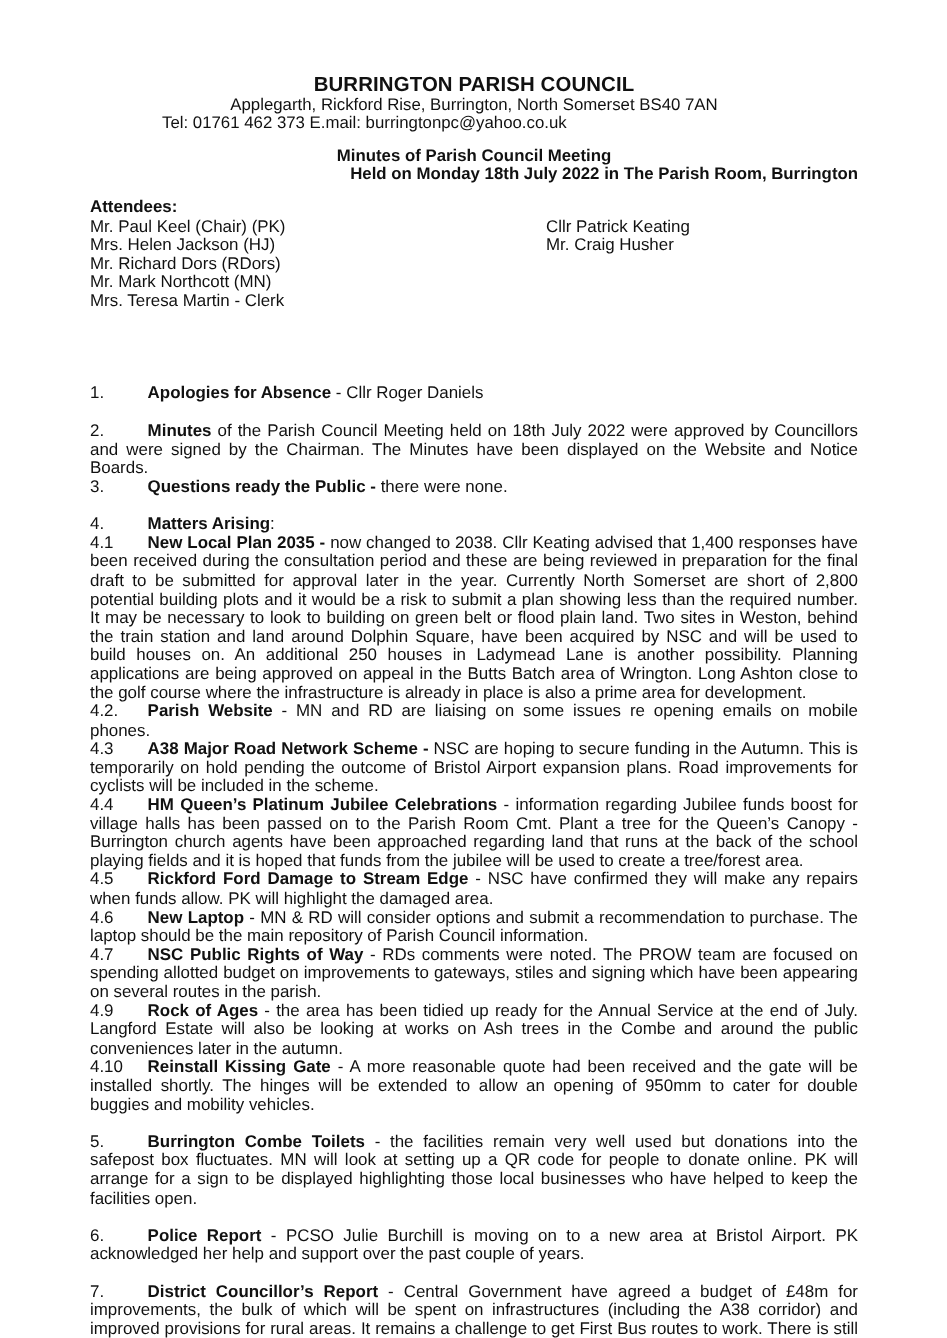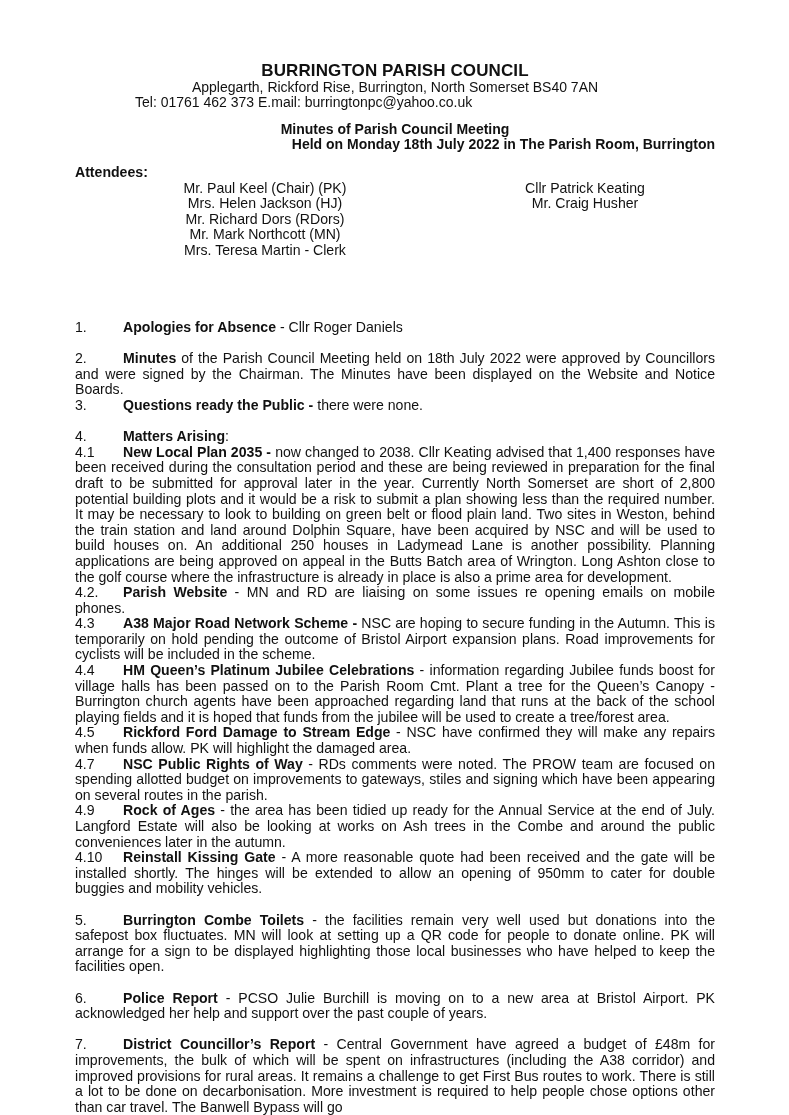--- a/index.html
+++ b/index.html
@@ -8,21 +8,21 @@
     font-family: "Liberation Sans", sans-serif; color: #111; font-size: 14.1px;
   }
   .page { position: absolute; left: 75px; top: 0; width: 640px; }
   .title { position: absolute; top: 45px; left: 0; width: 640px; text-align: center; font-weight: bold; font-size: 17px; letter-spacing: 0.1px; margin-top: 16px; }
   .addr1 { position: absolute; top: 79px; left: 0; width: 640px; text-align: center; font-size: 14px; }
   .addr2 { position: absolute; top: 94px; left: 0; width: 640px; text-align: left; font-size: 14px; padding-left: 60px; box-sizing: border-box; }
   .sub1 { position: absolute; top: 121px; left: 0; width: 640px; text-align: center; font-weight: bold; font-size: 14px; }
   .sub2 { position: absolute; top: 136px; left: 0; width: 640px; text-align: right; font-weight: bold; font-size: 14px; }
   .attendees { position: absolute; top: 165px; left: 0; width: 640px; line-height: 15.6px; }
   .att-head { font-weight: bold; }
-  .att-cols { display: flex; text-align: center; }
+  .att-cols { display: flex; }
   .att-col1 { width: 380px; }
   .att-col2 { width: 260px; }
   .body { position: absolute; top: 272px; left: 0; width: 640px; line-height: 15.6px; text-align: justify; margin-top: 48px; }
   .para { margin: 0; }
   .gap { height: 15.6px; }
   .num { display: inline-block; width: 48px; }
   b { font-weight: bold; }
 </style>
 </head>
 <body>
@@ -56,20 +56,21 @@
     <div class="gap"></div>
     <p class="para"><span class="num">2.</span><b>Minutes</b><span> of the Parish Council Meeting held on 18th July 2022 were approved by Councillors and were signed by the Chairman.  The Minutes have been displayed on the Website and Notice Boards.</span></p>
     <p class="para"><span class="num">3.</span><b>Questions ready the Public -</b><span> there were none.</span></p>
     <div class="gap"></div>
     <p class="para"><span class="num">4.</span><b>Matters Arising</b><span>:</span></p>
     <p class="para"><span class="num">4.1</span><b>New Local Plan 2035 -</b><span>  now changed to 2038.  Cllr Keating advised that 1,400 responses have been received during the consultation period and these are being reviewed in preparation for the final draft to be submitted for approval later in the year.  Currently North Somerset are short of 2,800 potential building plots and it would be a risk to submit a plan showing less than the required number.  It may be necessary to look to building on green belt or flood plain land.  Two sites in Weston, behind the train station and land around Dolphin Square, have been acquired by NSC and will be used to build houses on.  An additional 250 houses in Ladymead Lane is another possibility.  Planning applications are being approved on appeal in the Butts Batch area of Wrington.  Long Ashton close to the golf course where the infrastructure is already in place is also a prime area for development.</span></p>
     <p class="para"><span class="num">4.2.</span><b>Parish Website</b><span> - MN and RD are liaising on some issues re opening emails on mobile phones.</span></p>
     <p class="para"><span class="num">4.3</span><b>A38 Major Road Network Scheme -</b><span>   NSC are hoping to secure funding in the Autumn.  This is temporarily on hold pending the outcome of Bristol Airport expansion plans.  Road improvements for cyclists will be included in the scheme.</span></p>
     <p class="para"><span class="num">4.4</span><b>HM Queen’s Platinum Jubilee Celebrations</b><span> - information regarding Jubilee funds boost for village halls has been passed on to the Parish Room Cmt.  Plant a tree for the Queen’s Canopy - Burrington church agents have been approached regarding land that runs at the back of the school playing fields and it is hoped that funds from the jubilee will be used to create a tree/forest area.</span></p>
     <p class="para"><span class="num">4.5</span><b>Rickford Ford Damage to Stream Edge</b><span>  - NSC have confirmed they will make any repairs when funds allow.  PK will highlight the damaged area.</span></p>
+    <p class="para"><span class="num">4.6</span><b>New Laptop</b><span> - MN &amp; RD will consider options and submit a recommendation to purchase.  The laptop should be the main repository of Parish Council information.</span></p>
     <p class="para"><span class="num">4.7</span><b>NSC Public Rights of Way</b><span> - RDs comments were noted.  The PROW team are focused on spending allotted budget on improvements to gateways, stiles and signing which have been appearing on several routes in the parish.</span></p>
     <p class="para"><span class="num">4.9</span><b>Rock of Ages</b><span>  - the area has been tidied up ready for the Annual Service at the end of July.  Langford Estate will also be looking at works on Ash trees in the Combe and around the public conveniences later in the autumn.</span></p>
     <p class="para"><span class="num">4.10</span><b>Reinstall Kissing Gate</b><span> - A more reasonable quote had been received and the gate will be installed shortly.  The hinges will be extended to allow an opening of 950mm to cater for double buggies and mobility vehicles.</span></p>
     <div class="gap"></div>
     <p class="para"><span class="num">5.</span><b>Burrington Combe Toilets</b><span> -   the facilities remain very well used but donations into the safepost box fluctuates.  MN will look at setting up a QR code for people to donate online. PK will arrange for a sign to be displayed highlighting those local businesses who have helped to keep the facilities open.</span></p>
     <div class="gap"></div>
     <p class="para"><span class="num">6.</span><b>Police Report</b><span> - PCSO Julie Burchill is moving on to a new area at Bristol Airport.  PK acknowledged her help and support over the past couple of years.</span></p>
     <div class="gap"></div>
     <p class="para"><span class="num">7.</span><b>District Councillor’s Report</b><span>  - Central Government have agreed a budget of £48m for improvements, the bulk of which will be spent on infrastructures (including the A38 corridor) and improved provisions for rural areas.  It remains a challenge to get First Bus routes to work.  There is still a lot to be done on decarbonisation. More investment is required to help people chose options other than car travel.  The Banwell Bypass will go</span></p>
   </div>

